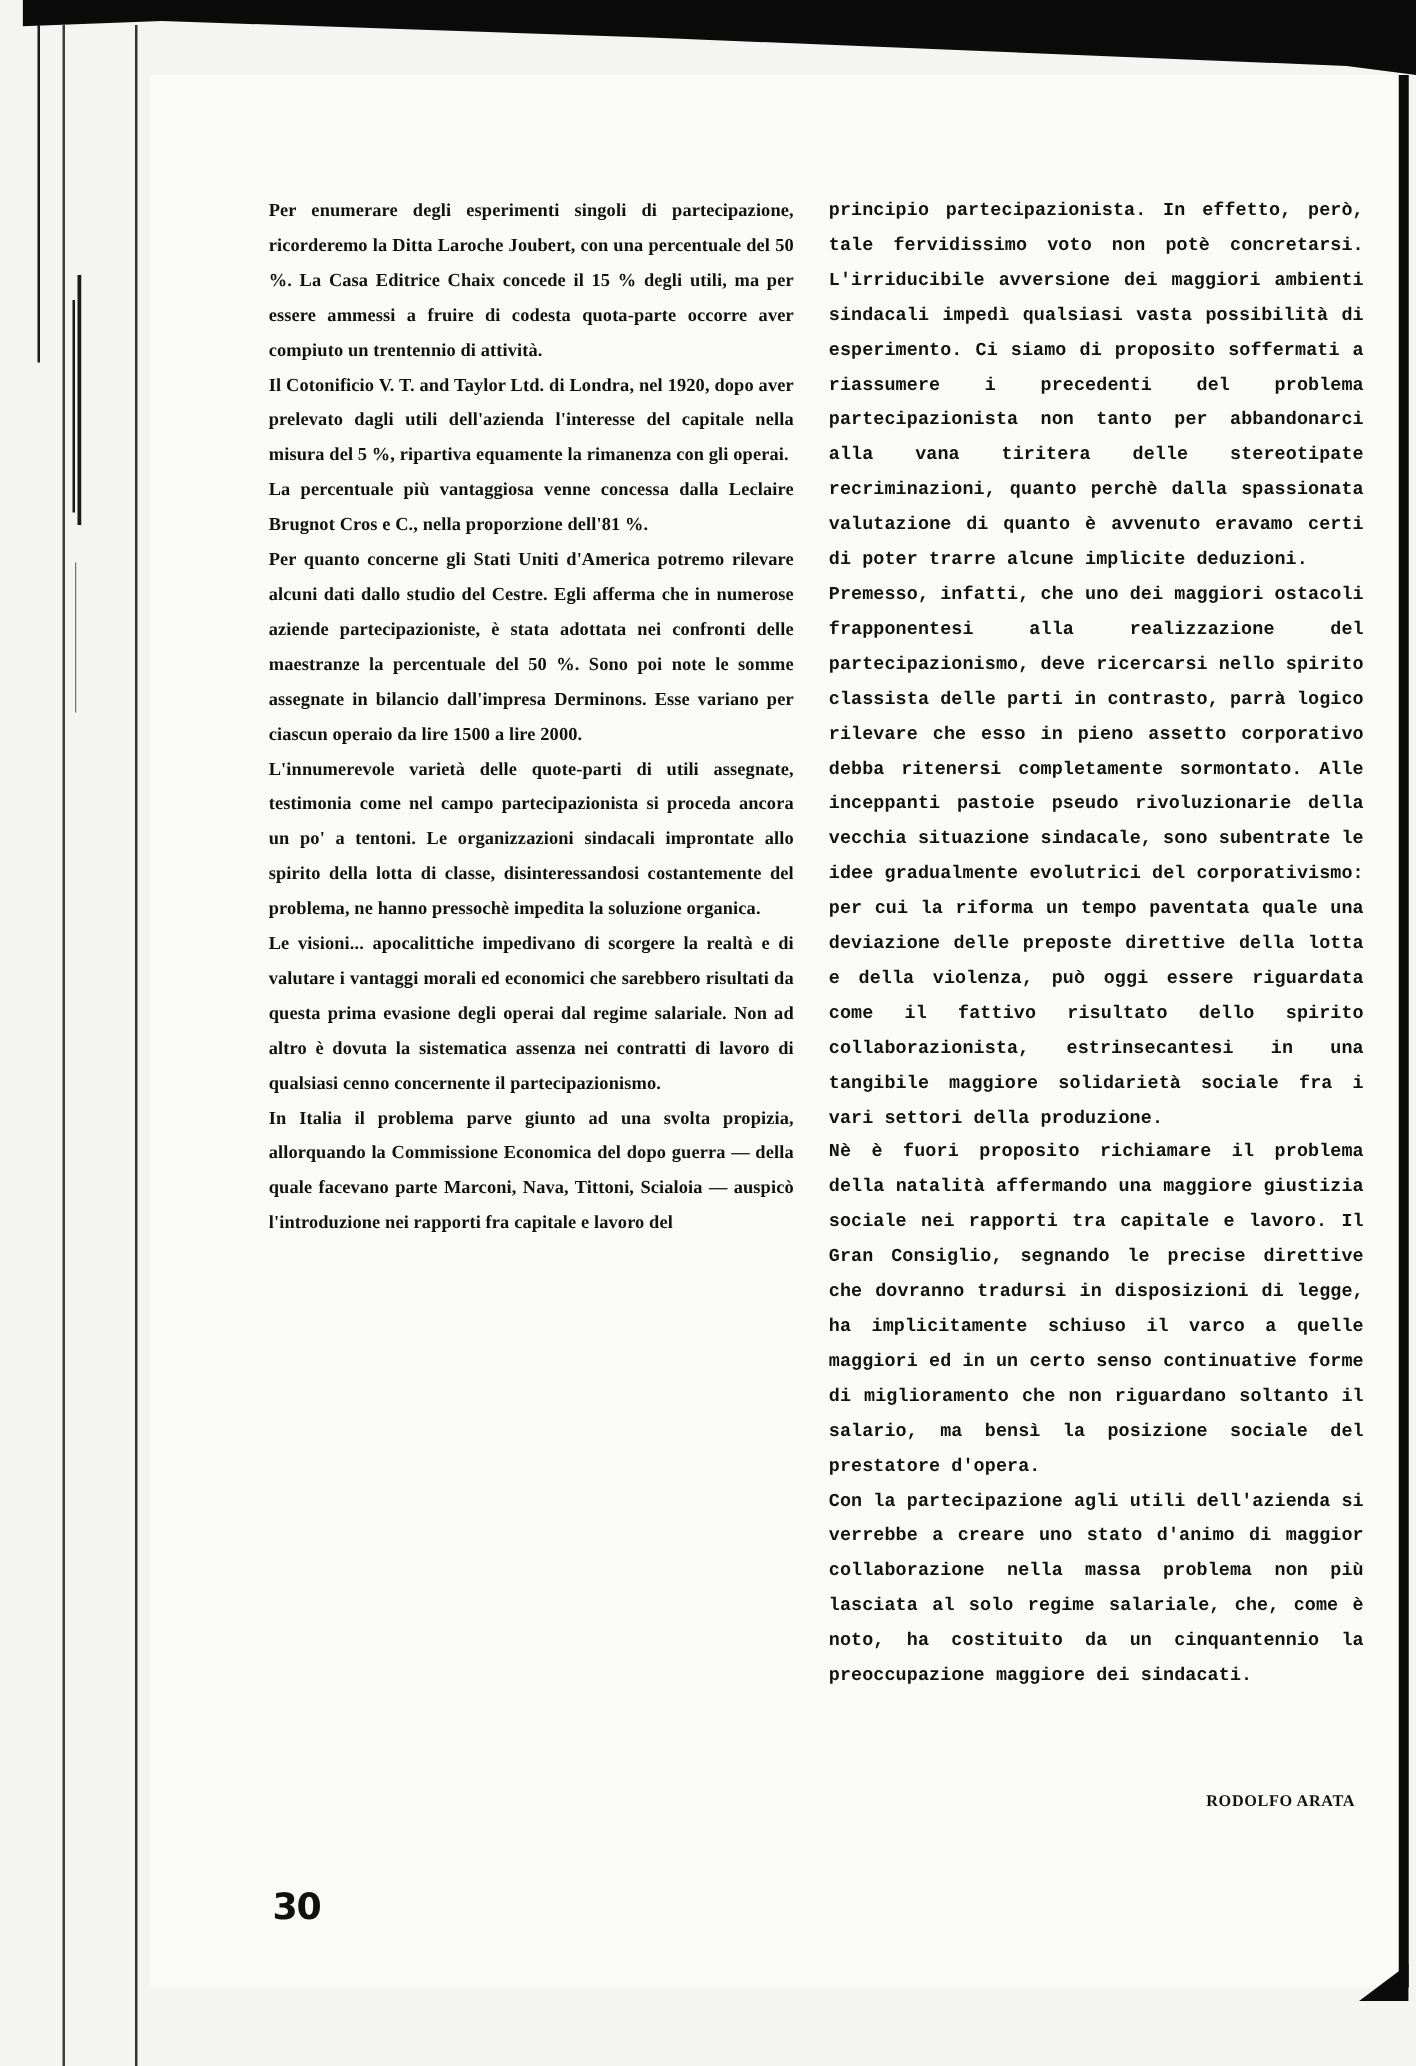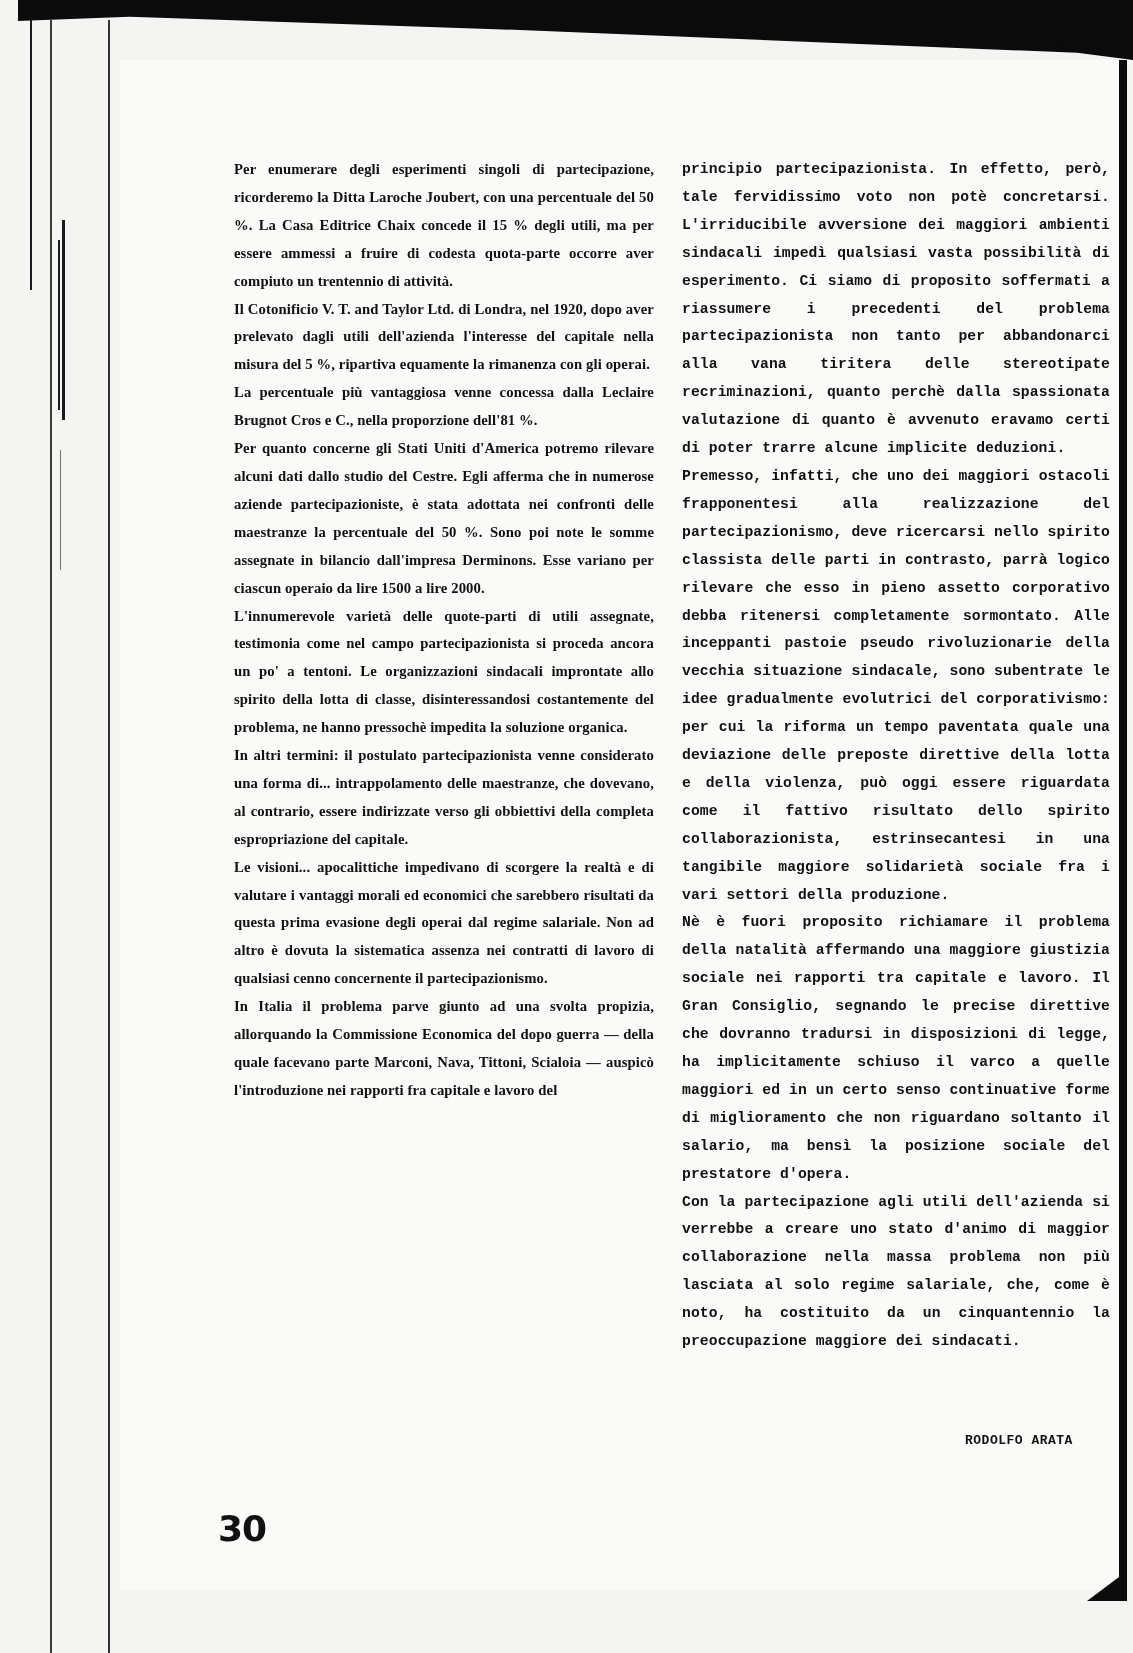--- a/index.html
+++ b/index.html
@@ -39,34 +39,33 @@
     position: absolute; left: 120px; top: 60px; width: 1000px; height: 1530px;
     background: #fafaf8;
   }
   .column {
     position: absolute; top: 156px;
     width: 420px;
     font-size: 14.7px; line-height: 27.9px;
     font-weight: bold;
     text-align: justify;
     letter-spacing: 0.1px;
-    margin-left: 19px;
   }
   .col-left { left: 215px; }
   .col-right { left: 663px; width: 428px; font-family: Liberation Mono, monospace; }
   .column p { margin: 0; text-indent: 0; }
   .signature {
     position: absolute; left: 965px; top: 1433px;
-    font-family: Liberation Mono, monospace;
+    font-family: Liberation Serif, serif;
     font-weight: bold; font-size: 13px; letter-spacing: 0.5px;
   }
   .page-number {
     position: absolute; left: 218px; top: 1508px;
     font-family: "DejaVu Sans", "Liberation Sans", sans-serif;
-    font-weight: bold; font-size: 36px; letter-spacing: -1px;
+    font-weight: bold; font-size: 29px; letter-spacing: -1px;
   }
 </style>
 </head>
 <body>
 
 <div class="top-bar"></div>
 <div class="top-bar-tail"></div>
 <div class="page"></div>
 <div class="binding-line bl1"></div>
 <div class="binding-line bl2"></div>
@@ -76,21 +75,20 @@
 <div class="binding-line bl6"></div>
 <div class="right-edge"></div>
 <div class="right-corner"></div>
 
 <div class="column col-left">
   <p>Per enumerare degli esperimenti singoli di partecipazione, ricorderemo la Ditta Laroche Joubert, con una percentuale del 50 %. La Casa Editrice Chaix concede il 15 % degli utili, ma per essere ammessi a fruire di codesta quota-parte occorre aver compiuto un trentennio di attività.</p>
   <p>Il Cotonificio V. T. and Taylor Ltd. di Londra, nel 1920, dopo aver prelevato dagli utili dell'azienda l'interesse del capitale nella misura del 5 %, ripartiva equamente la rimanenza con gli operai.</p>
   <p>La percentuale più vantaggiosa venne concessa dalla Leclaire Brugnot Cros e C., nella proporzione dell'81 %.</p>
   <p>Per quanto concerne gli Stati Uniti d'America potremo rilevare alcuni dati dallo studio del Cestre. Egli afferma che in numerose aziende partecipazioniste, è stata adottata nei confronti delle maestranze la percentuale del 50 %. Sono poi note le somme assegnate in bilancio dall'impresa Derminons. Esse variano per ciascun operaio da lire 1500 a lire 2000.</p>
   <p>L'innumerevole varietà delle quote-parti di utili assegnate, testimonia come nel campo partecipazionista si proceda ancora un po' a tentoni. Le organizzazioni sindacali improntate allo spirito della lotta di classe, disinteressandosi costantemente del problema, ne hanno pressochè impedita la soluzione organica.</p>
-  <p>In altri termini: il postulato partecipazionista venne considerato una forma di... intrappolamento delle maestranze, che dovevano, al contrario, essere indirizzate verso gli obbiettivi della completa espropriazione del capitale.</p>
   <p>Le visioni... apocalittiche impedivano di scorgere la realtà e di valutare i vantaggi morali ed economici che sarebbero risultati da questa prima evasione degli operai dal regime salariale. Non ad altro è dovuta la sistematica assenza nei contratti di lavoro di qualsiasi cenno concernente il partecipazionismo.</p>
   <p>In Italia il problema parve giunto ad una svolta propizia, allorquando la Commissione Economica del dopo guerra — della quale facevano parte Marconi, Nava, Tittoni, Scialoia — auspicò l'introduzione nei rapporti fra capitale e lavoro del</p>
 </div>
 
 <div class="column col-right">
   <p>principio partecipazionista. In effetto, però, tale fervidissimo voto non potè concretarsi. L'irriducibile avversione dei maggiori ambienti sindacali impedì qualsiasi vasta possibilità di esperimento. Ci siamo di proposito soffermati a riassumere i precedenti del problema partecipazionista non tanto per abbandonarci alla vana tiritera delle stereotipate recriminazioni, quanto perchè dalla spassionata valutazione di quanto è avvenuto eravamo certi di poter trarre alcune implicite deduzioni.</p>
   <p>Premesso, infatti, che uno dei maggiori ostacoli frapponentesi alla realizzazione del partecipazionismo, deve ricercarsi nello spirito classista delle parti in contrasto, parrà logico rilevare che esso in pieno assetto corporativo debba ritenersi completamente sormontato. Alle inceppanti pastoie pseudo rivoluzionarie della vecchia situazione sindacale, sono subentrate le idee gradualmente evolutrici del corporativismo: per cui la riforma un tempo paventata quale una deviazione delle preposte direttive della lotta e della violenza, può oggi essere riguardata come il fattivo risultato dello spirito collaborazionista, estrinsecantesi in una tangibile maggiore solidarietà sociale fra i vari settori della produzione.</p>
   <p>Nè è fuori proposito richiamare il problema della natalità affermando una maggiore giustizia sociale nei rapporti tra capitale e lavoro. Il Gran Consiglio, segnando le precise direttive che dovranno tradursi in disposizioni di legge, ha implicitamente schiuso il varco a quelle maggiori ed in un certo senso continuative forme di miglioramento che non riguardano soltanto il salario, ma bensì la posizione sociale del prestatore d'opera.</p>
   <p>Con la partecipazione agli utili dell'azienda si verrebbe a creare uno stato d'animo di maggior collaborazione nella massa problema non più lasciata al solo regime salariale, che, come è noto, ha costituito da un cinquantennio la preoccupazione maggiore dei sindacati.</p>
 </div>

